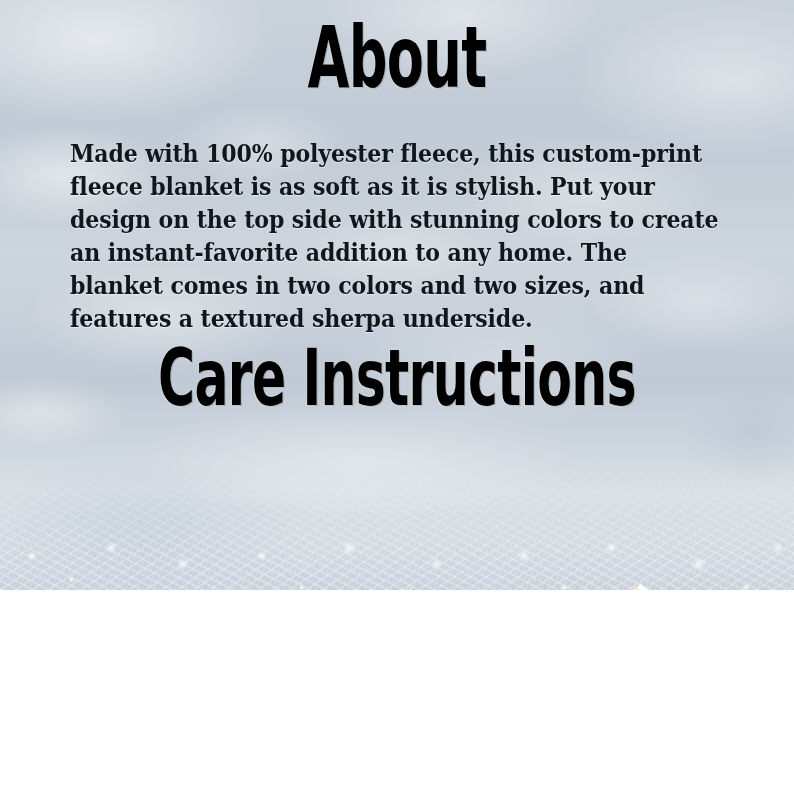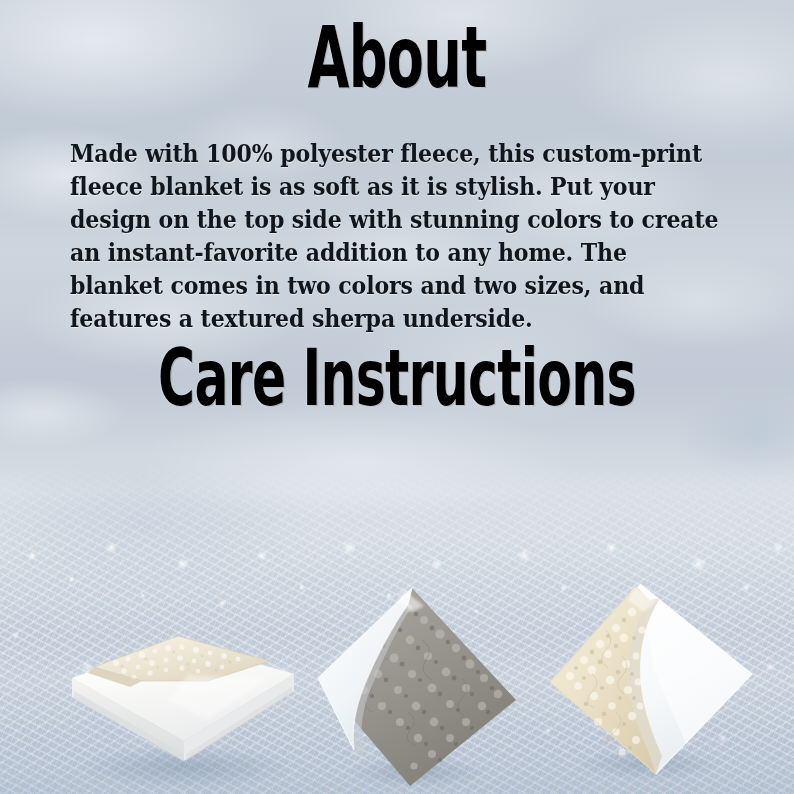--- a/index.html
+++ b/index.html
@@ -9,21 +9,21 @@
   body {
     width: 794px;
     height: 794px;
     overflow: hidden;
     font-family: "Liberation Sans", sans-serif;
   }
 
   #poster {
     position: relative;
     width: 794px;
-    height: 794px;
+    height: 590px;
     overflow: hidden;
     background: #fde047;
   }
 
   
   .bg-layer {
     position: absolute;
     left: 0; top: 0;
     width: 794px; height: 794px;
   }

